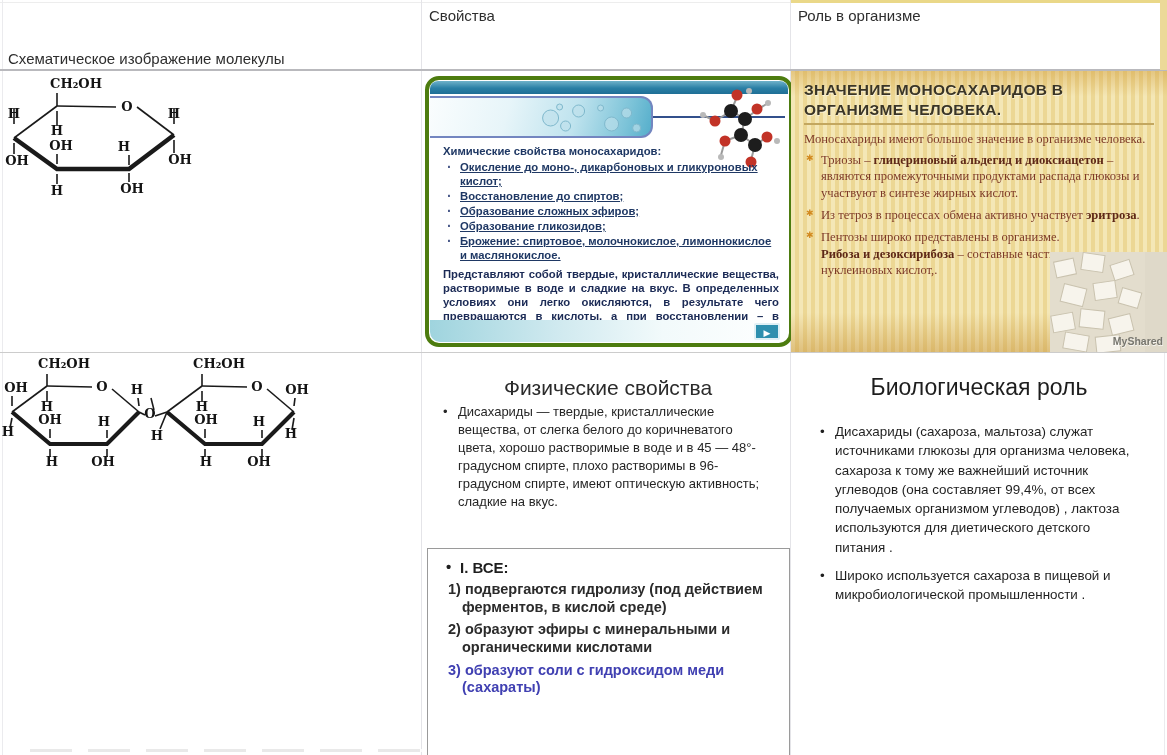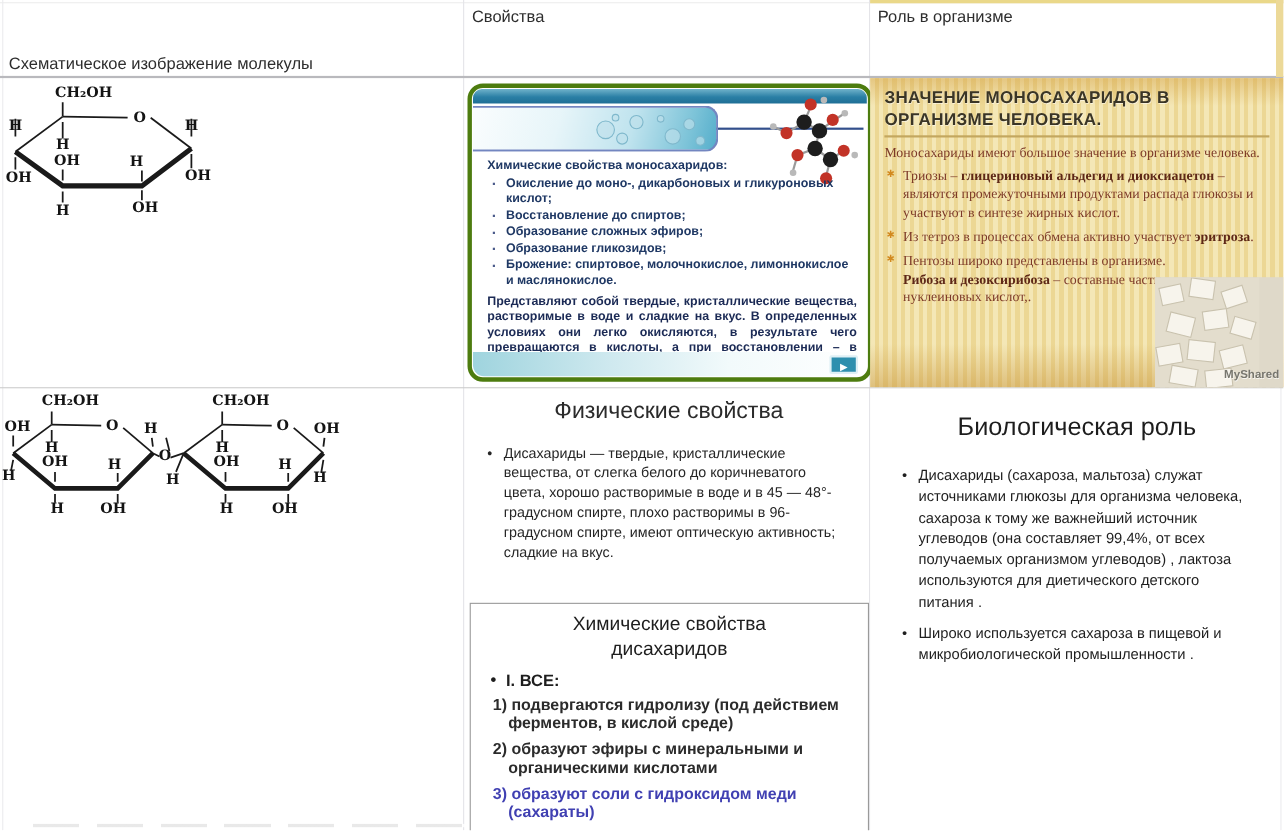--- a/index.html
+++ b/index.html
@@ -35,21 +35,21 @@
   .sc-banner{position:absolute;left:1px;top:16px;width:62%;height:42px;box-sizing:border-box;
       border:2px solid #7386c0;border-left:none;border-radius:0 12px 12px 0;
       background:linear-gradient(105deg,#fafdfe 0%,#e7f5f9 35%,#bfe3ee 65%,#7cc3d8 88%,#55aecb 100%);
       overflow:hidden;}
   .sc-hairline{position:absolute;left:60%;right:4px;top:36px;height:2px;background:#33508c;}
   .sc-mol3d{position:absolute;right:6px;top:3px;}
   .sc-body{position:absolute;left:14px;right:10px;top:64px;color:#1f3864;font-weight:bold;
       font-size:11.3px;line-height:1.24;}
   .sc-heading{margin:0 0 2px 0;}
   .sc-list{margin:0;padding:0;list-style:none;}
-  .sc-list li{position:relative;padding-left:17px;margin:1px 0;}
+  .sc-list li{position:relative;padding-left:17px;margin:1px 0;text-decoration:underline;}
   .sc-list li::before{content:"·";position:absolute;left:4px;top:-1px;color:#4a5a8a;font-size:14px;}
   .sc-para{margin-top:5px;text-align:justify;color:#1b2a55;}
   .sc-footer{position:absolute;left:1px;right:1px;bottom:1px;height:22px;border-radius:0 0 10px 10px;
       background:linear-gradient(90deg,#9fd4de 0%,#cfe9ef 35%,#f2fafb 65%,#ffffff 100%);}
   .sc-play{position:absolute;right:9px;bottom:3px;width:26px;height:17px;background:#2e8fae;
       border:2px solid #dff0f5;border-radius:2px;color:#ffffff;font-size:9px;line-height:17px;
       text-align:center;box-sizing:border-box;cursor:pointer;}
   
   .slide-role{position:absolute;left:791px;top:71px;width:376px;height:281px;box-sizing:border-box;
       background:repeating-linear-gradient(90deg,#f4e7b6 0 4px,#ecd794 4px 8px);overflow:hidden;}
@@ -64,21 +64,21 @@
   .sr-intro{margin-bottom:5px;}
   .sr-list{margin:0;padding:0;list-style:none;}
   .sr-list li{position:relative;padding-left:17px;margin:0 12px 6px 0;}
   .sr-list li::before{content:"✱";position:absolute;left:2px;top:1px;color:#d28a1f;font-size:9px;}
   .sr-list li:last-child{max-width:258px;}
   .seg-b{font-weight:bold;color:#5e2817;}
   .sugar-img{position:absolute;right:0;bottom:0;width:117px;height:100px;background:#dfd9c9;overflow:hidden;}
   .sugar-watermark{position:absolute;right:4px;bottom:5px;font-family:"Liberation Sans",sans-serif;
       font-size:10.5px;font-weight:bold;color:#77766e;text-shadow:.5px .5px 0 rgba(255,255,255,.7);}
   
-  .phys-title{position:absolute;left:425px;top:362px;width:366px;text-align:center;
+  .phys-title{position:absolute;left:425px;top:376px;width:366px;text-align:center;
       font-size:21px;color:#2b2b2b;}
   .phys-bullet{position:absolute;left:441px;top:403px;width:330px;font-size:13px;line-height:1.38;
       color:#262626;padding-left:17px;box-sizing:border-box;}
   .phys-bullet::before{content:"•";position:absolute;left:2px;top:0;color:#262626;}
   .chem-box{position:absolute;left:427px;top:548px;width:363px;height:212px;background:#fff;
       border:1px solid #9a9a9a;box-sizing:border-box;}
   .cb-title{margin-top:8px;text-align:center;font-size:17.5px;color:#1e1e1e;line-height:1.25;}
   .cb-lead{position:relative;margin:10px 0 4px 18px;font-size:15px;font-weight:bold;color:#1e1e1e;
       padding-left:14px;}
   .cb-lead::before{content:"•";position:absolute;left:0;top:-1px;}
@@ -291,24 +291,20 @@
       <text x="204" y="70">OH</text>
       <text x="257" y="72">H</text>
       <text x="204" y="112">H</text>
       <text x="257" y="112">OH</text>
     </svg>
 
   <div class="phys-title">Физические свойства</div>
   <div class="phys-bullet">Дисахариды — твердые, кристаллические вещества, от слегка белого до коричневатого цвета, хорошо растворимые в воде и в 45 — 48°-градусном спирте, плохо растворимы в 96-градусном спирте, имеют оптическую активность; сладкие на вкус.</div>
 
   <div class="chem-box">
-    <div class="cb-title">
-      <div>Химические свойства</div>
-      <div>дисахаридов</div>
-    </div>
     <div class="cb-lead">I. ВСЕ:</div>
     <ul class="cb-list">
 
     <li>1) подвергаются гидролизу (под действием ферментов, в кислой среде)</li>
         <li>2) образуют эфиры с минеральными и органическими кислотами</li>
         <li class="item-blue">3) образуют соли с гидроксидом меди (сахараты)</li>
       </ul>
   </div>
 
   <div class="bio-title">Биологическая роль</div>

